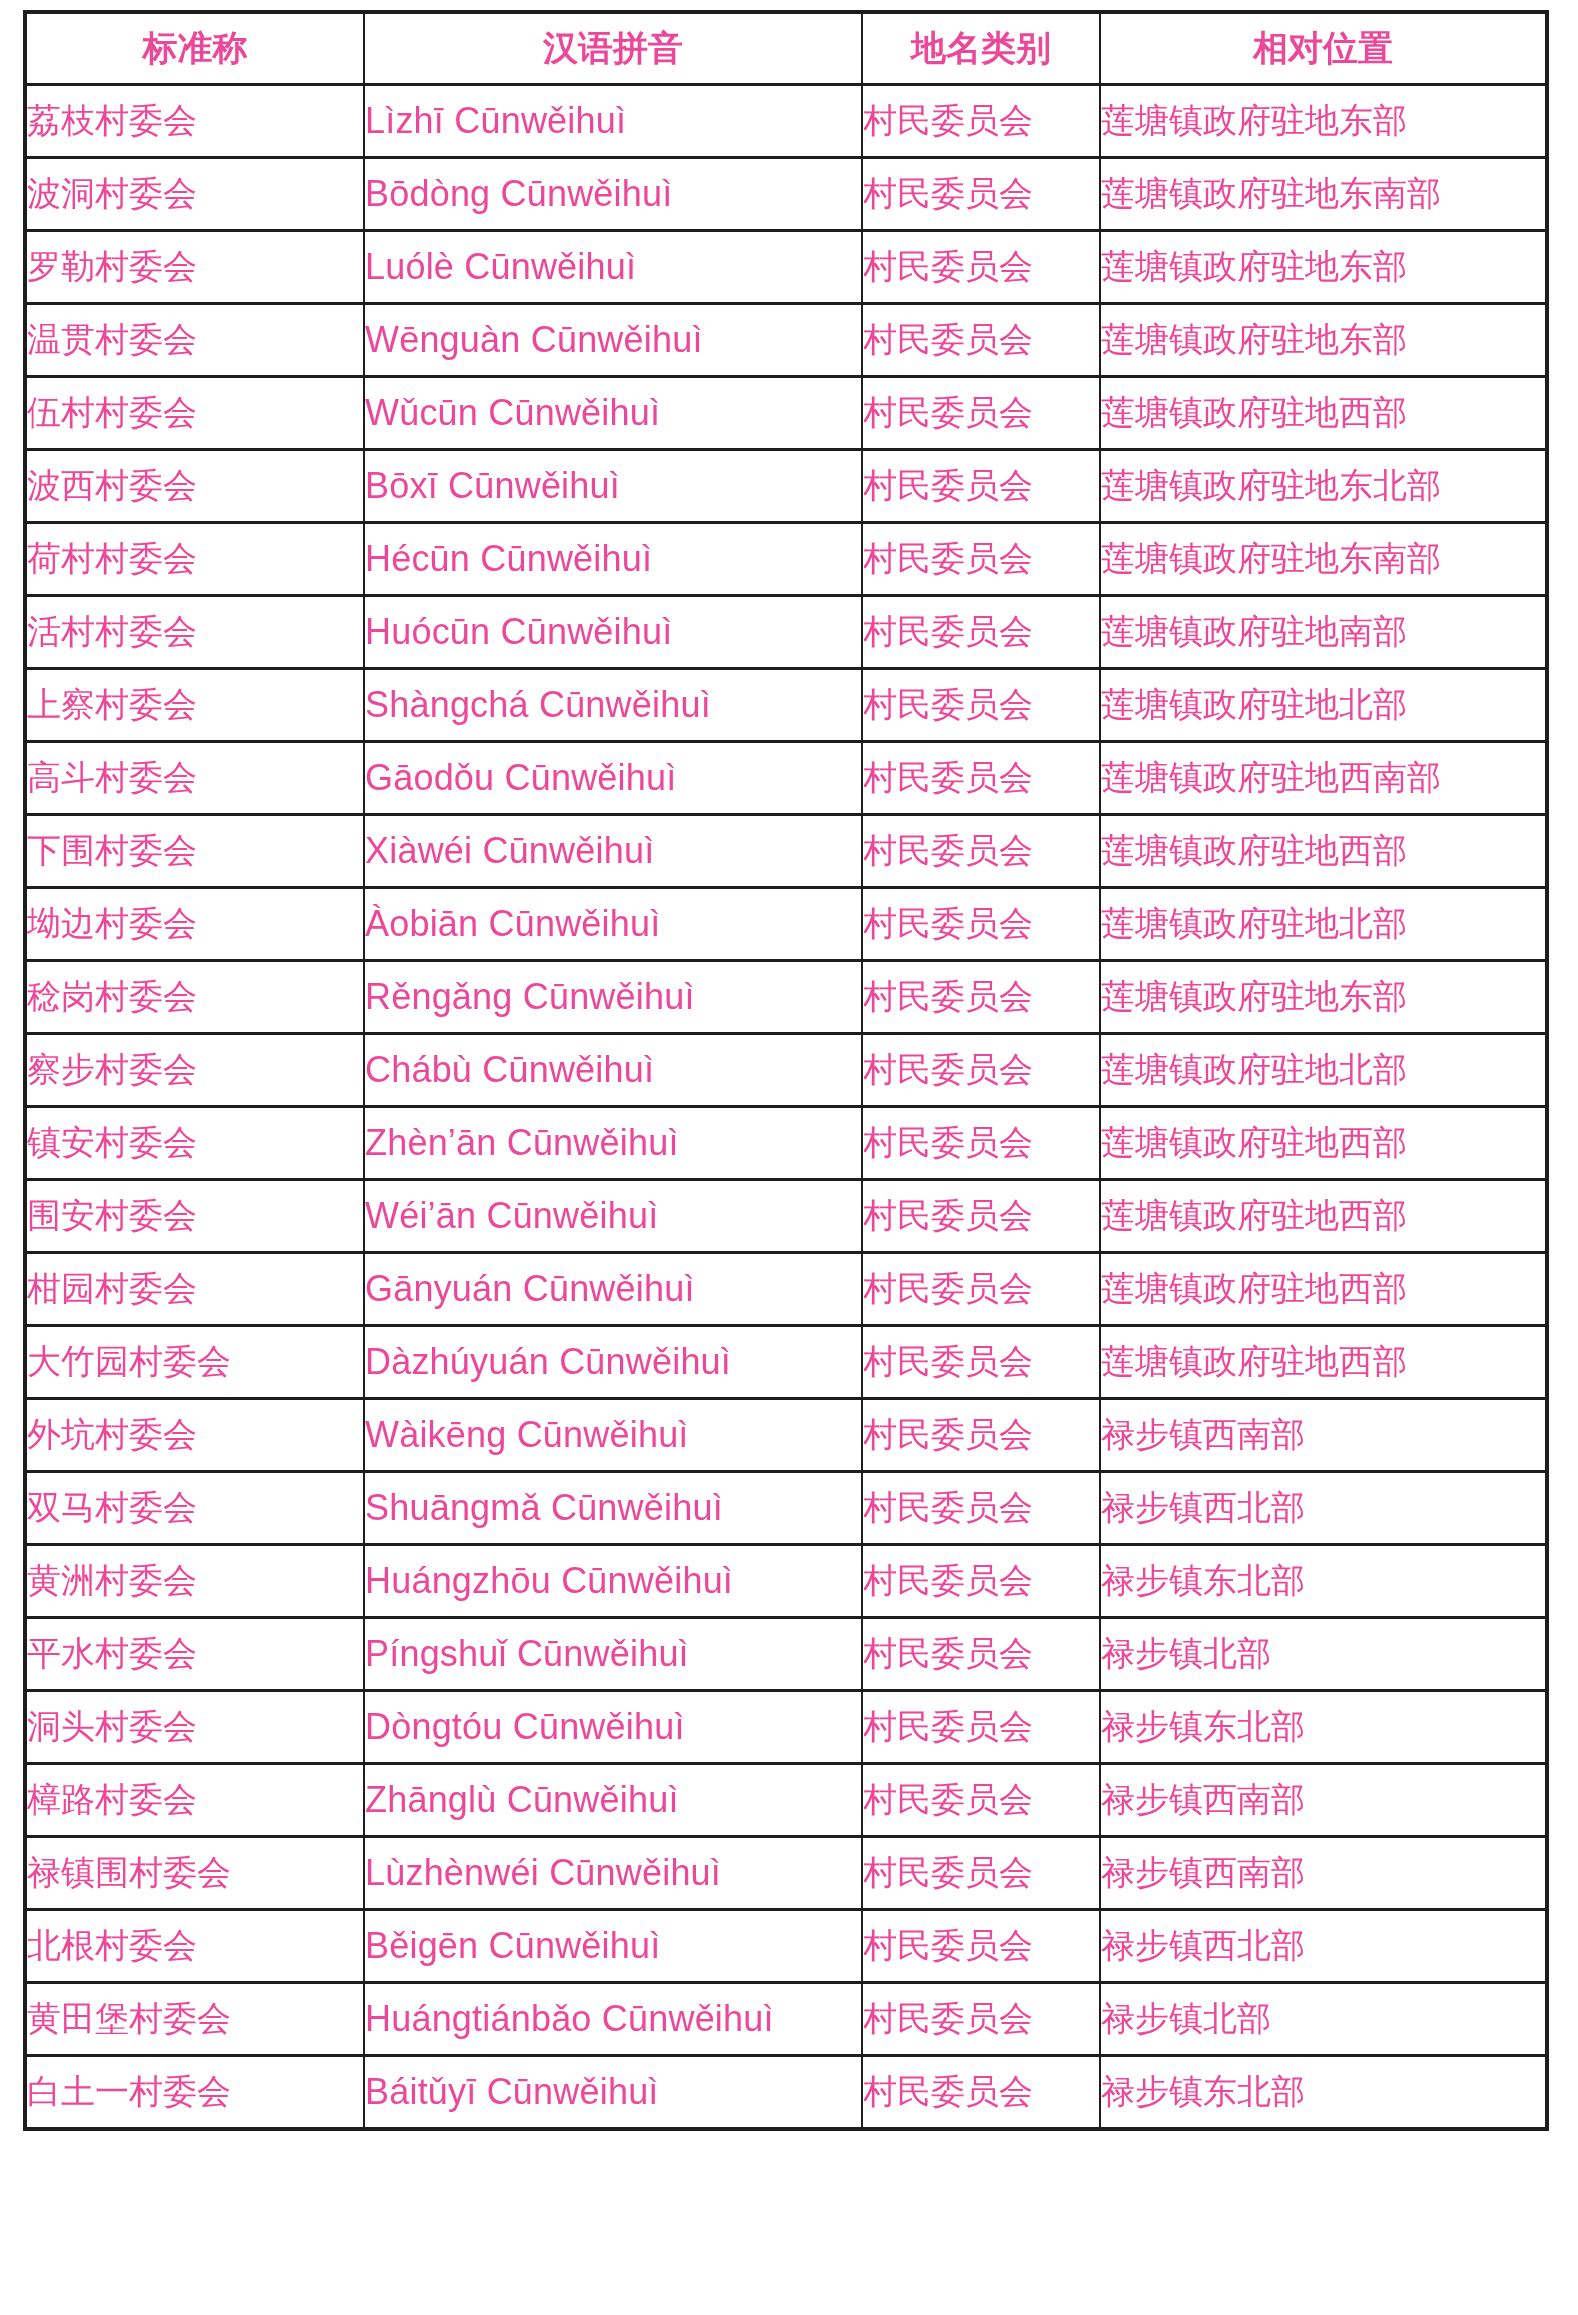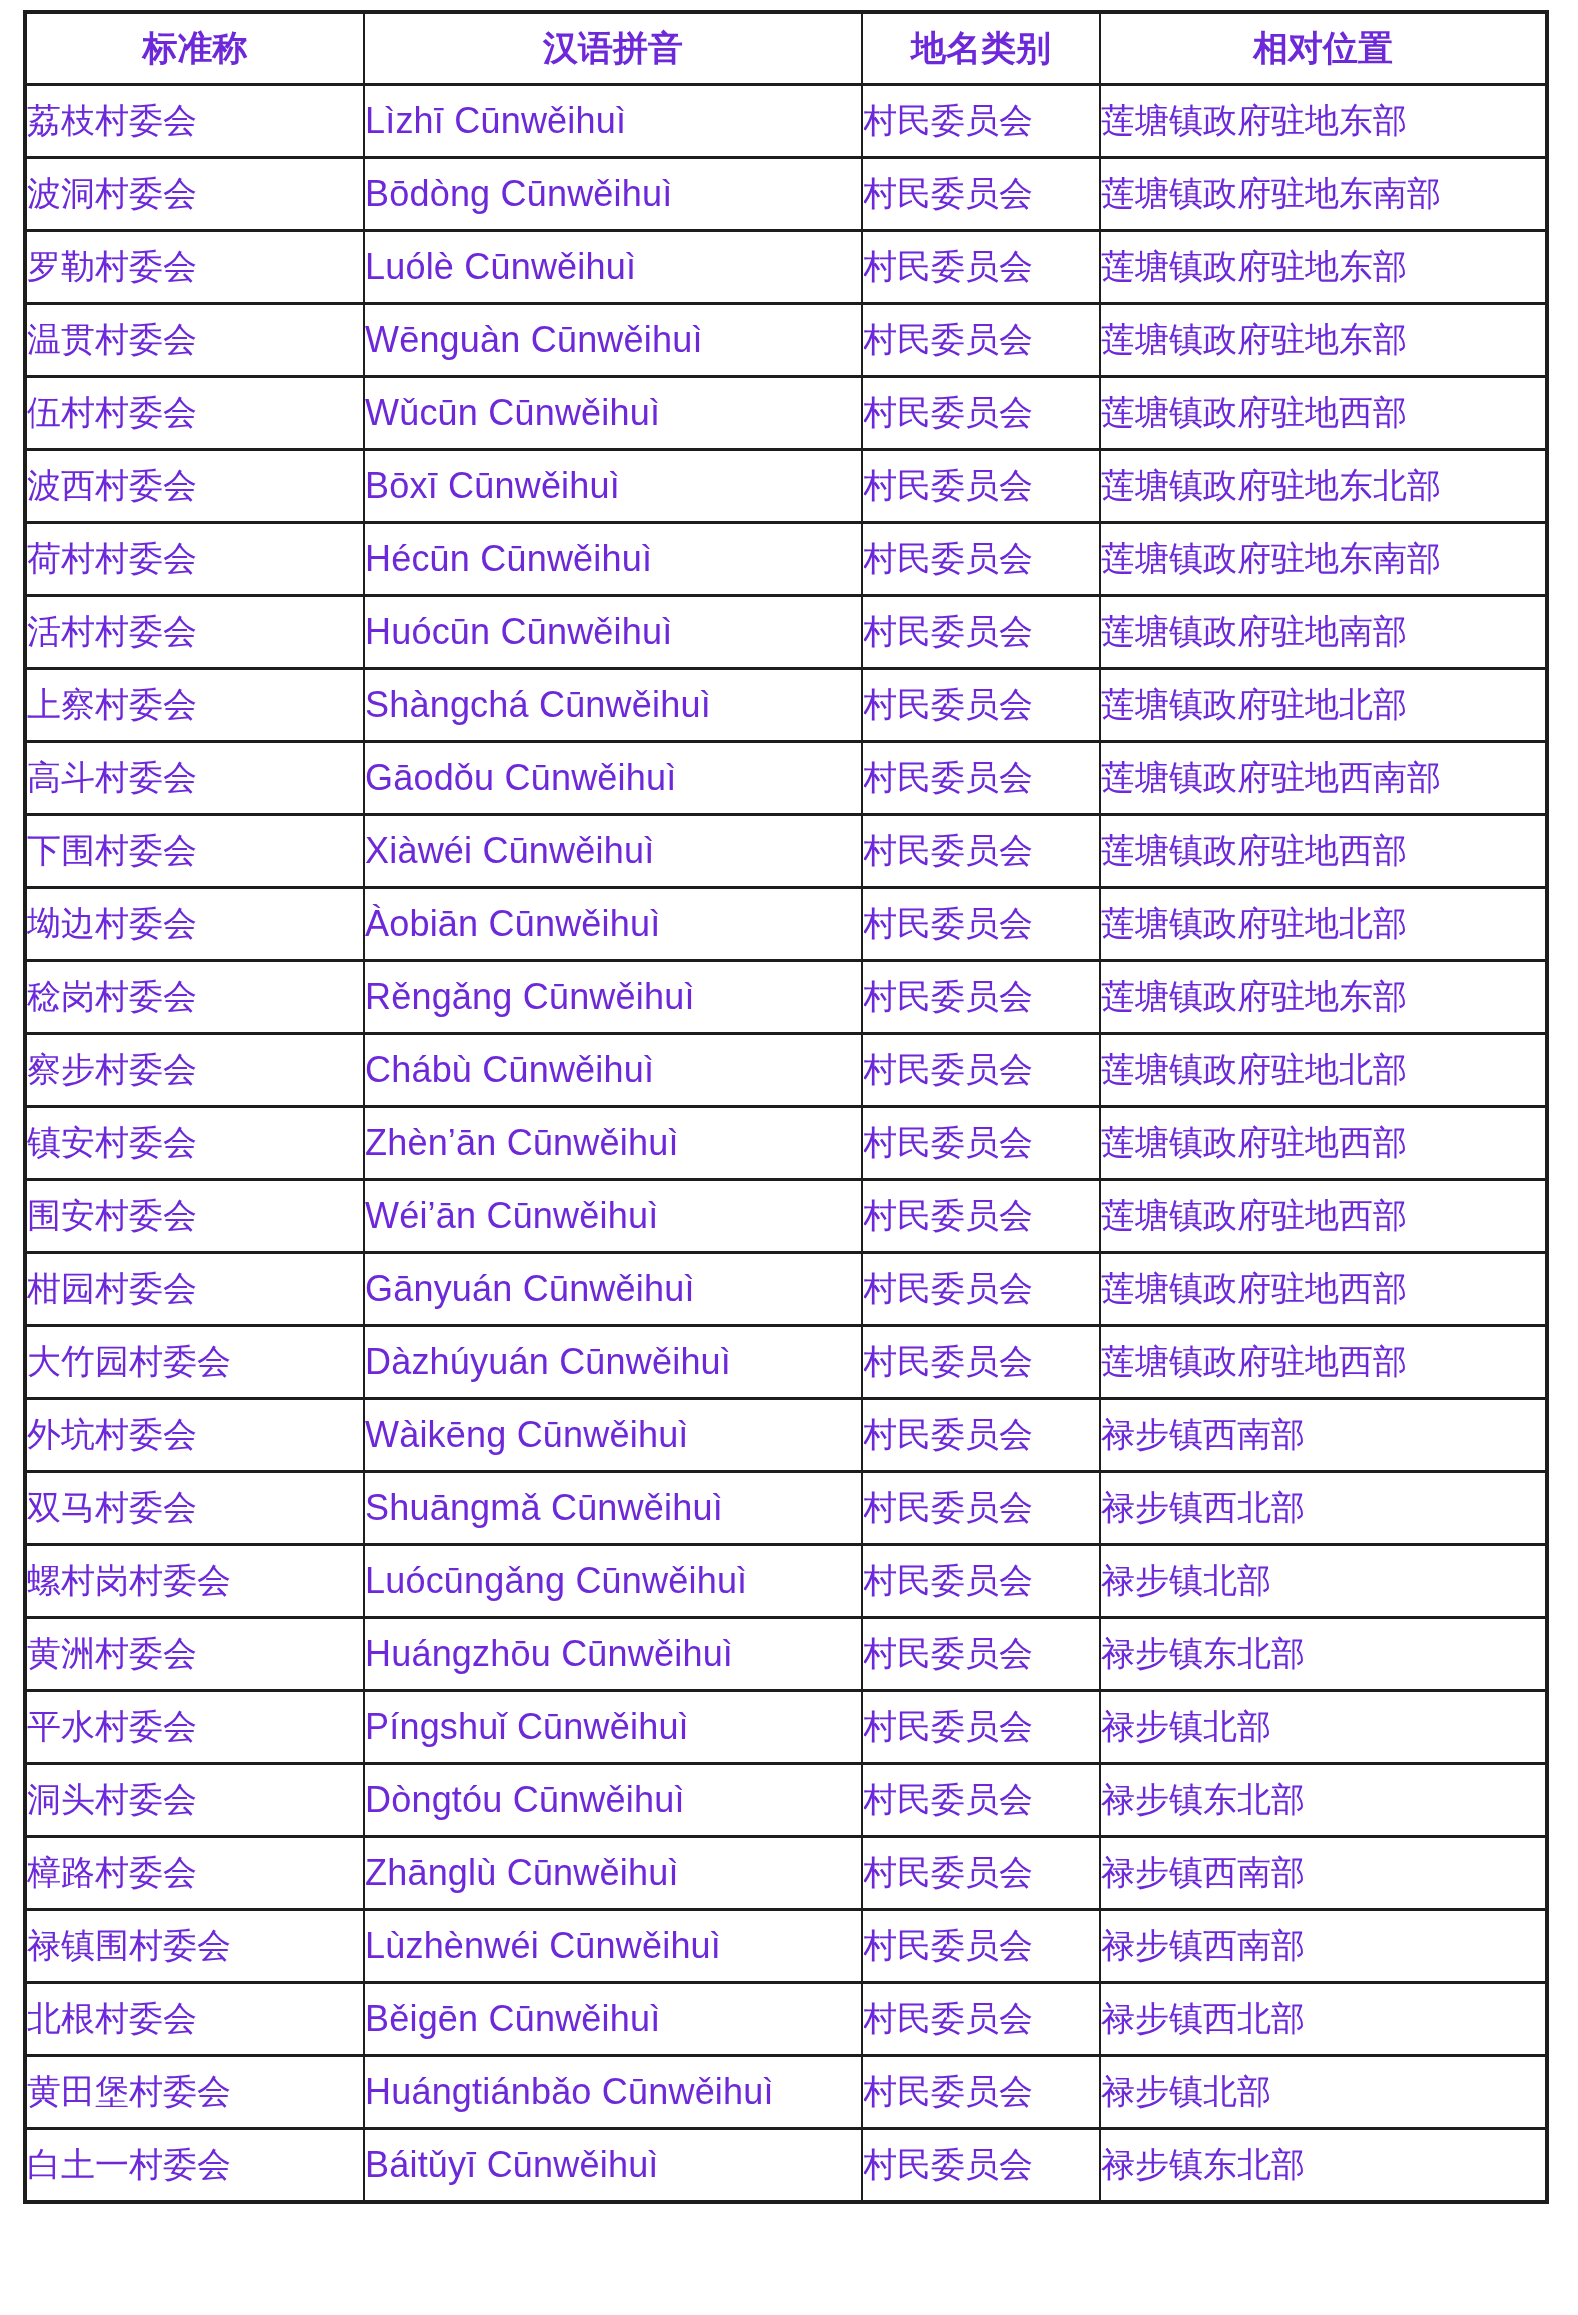--- a/index.html
+++ b/index.html
@@ -15,21 +15,21 @@
     overflow: hidden;
   }
   table.geo-table {
     position: absolute;
     left: 23px;
     top: 9.5px;
     width: 1522px;
     table-layout: fixed;
     border-collapse: collapse;
     border: 4.8px solid #1d1d1d;
-    color: #6d28d9;
+    color: #ec4899;
   }
   table.geo-table col.c1 { width: 339px; }
   table.geo-table col.c2 { width: 498px; }
   table.geo-table col.c3 { width: 238px; }
   table.geo-table col.c4 { width: 447px; }
 
   table.geo-table tr { height: 73px; }
 
   table.geo-table th,
   table.geo-table td {
@@ -200,26 +200,20 @@
           <td class="cell-cn col-category">村民委员会</td>
           <td class="cell-cn col-position">禄步镇西南部</td>
         </tr>
         <tr>
           <td class="cell-cn col-name">双马村委会</td>
           <td class="col-pinyin">Shuāngmǎ Cūnwěihuì</td>
           <td class="cell-cn col-category">村民委员会</td>
           <td class="cell-cn col-position">禄步镇西北部</td>
         </tr>
         <tr>
-          <td class="cell-cn col-name">螺村岗村委会</td>
-          <td class="col-pinyin">Luócūngǎng Cūnwěihuì</td>
-          <td class="cell-cn col-category">村民委员会</td>
-          <td class="cell-cn col-position">禄步镇北部</td>
-        </tr>
-        <tr>
           <td class="cell-cn col-name">黄洲村委会</td>
           <td class="col-pinyin">Huángzhōu Cūnwěihuì</td>
           <td class="cell-cn col-category">村民委员会</td>
           <td class="cell-cn col-position">禄步镇东北部</td>
         </tr>
         <tr>
           <td class="cell-cn col-name">平水村委会</td>
           <td class="col-pinyin">Píngshuǐ Cūnwěihuì</td>
           <td class="cell-cn col-category">村民委员会</td>
           <td class="cell-cn col-position">禄步镇北部</td>

